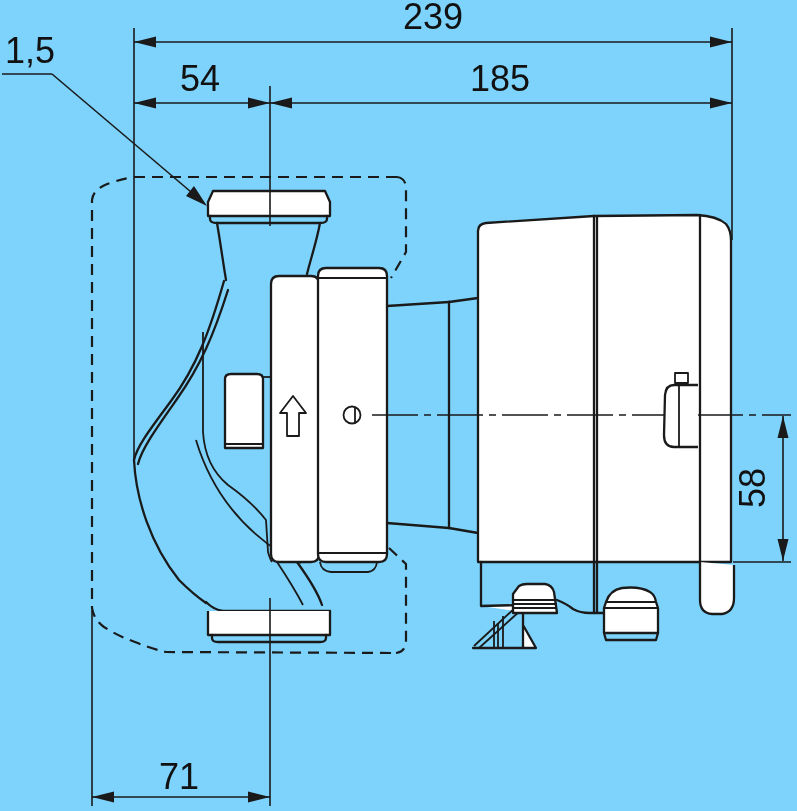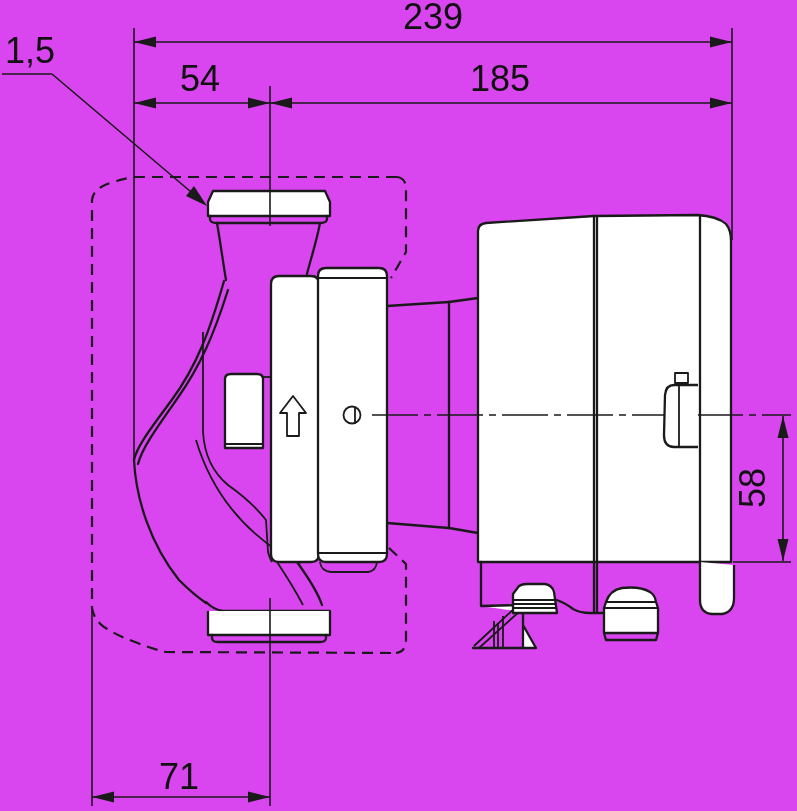--- a/index.html
+++ b/index.html
@@ -1,16 +1,16 @@
 <!DOCTYPE html>
 <html><head>
 <meta charset="utf-8">
 <style>
   html,body{margin:0;padding:0;background:#ffffff;}
-  .sheet{position:relative;width:797px;height:811px;background:#d946ef;overflow:hidden;}
+  .sheet{position:relative;width:797px;height:811px;background:#7dd3fc;overflow:hidden;}
   svg{display:block;}
   text{font-family:"Liberation Sans", sans-serif;fill:#111;}
   .dimtext{font-size:36px;}
   .outline{stroke:#1a1a1a;stroke-width:2.3;fill:none;stroke-linejoin:round;stroke-linecap:round;}
   .outline-f{stroke:#1a1a1a;stroke-width:2.3;fill:#ffffff;stroke-linejoin:round;}
   .mid{stroke:#1a1a1a;stroke-width:1.8;fill:none;stroke-linejoin:round;}
   .thin{stroke:#1a1a1a;stroke-width:1.6;fill:none;}
   .dash{stroke:#1a1a1a;stroke-width:2.2;fill:none;stroke-dasharray:11 7;stroke-linejoin:round;}
   .cline{stroke:#1a1a1a;stroke-width:1.7;fill:none;stroke-dasharray:46 6 7 6;}
   .arr{fill:#1a1a1a;stroke:none;}

